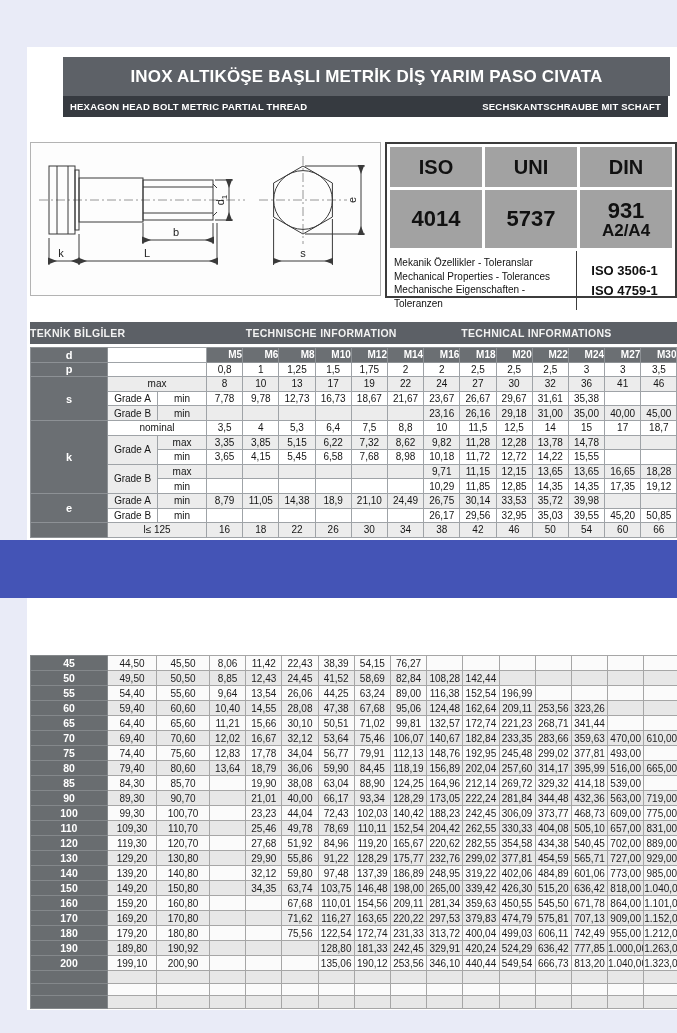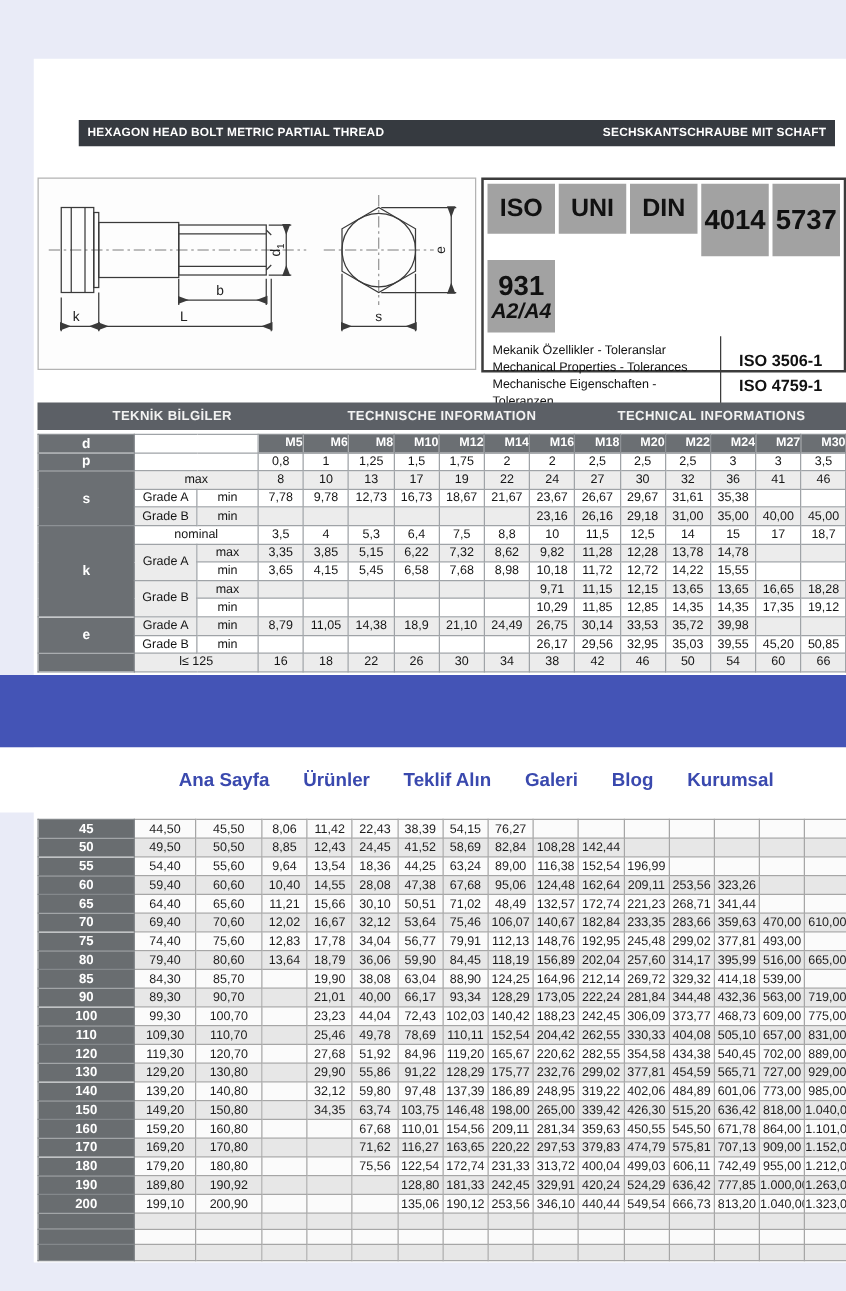--- a/index.html
+++ b/index.html
@@ -15,33 +15,33 @@
   .sub-bar { position:absolute; left:36px; top:49px; width:605px; height:21px; background:#363a40;
     color:#fff; font-weight:bold; font-size:9.5px; display:flex; justify-content:space-between;
     align-items:center; padding:0 7px; letter-spacing:.2px; }
 
   .drawing-box { position:absolute; left:3px; top:95px; width:351px; height:154px;
     border:1px solid #b3b3b3; background:#fdfdfd; }
   .drawing-box svg { display:block; }
 
   .standards { position:absolute; left:358px; top:95px; width:292px; height:156px;
     border:2px solid #3c3c3c; background:#fff; padding:3px; display:flex; flex-direction:column; }
-  .std-grid { display:grid; grid-template-columns:1fr 1fr 1fr 1fr 1fr; gap:3px;border-radius:30px; }
+  .std-grid { display:grid; grid-template-columns:1fr 1fr 1fr; gap:3px;border-radius:30px; }
   .std-cell { background:#a2a2a2; color:#111; text-align:center; }
   .std-org { font-weight:bold; font-size:20px; height:40px; line-height:40px; }
   .std-code { font-weight:bold; font-size:22px; height:58px; display:flex; flex-direction:column; justify-content:center; line-height:1.05; }
-  .std-code .l2 { font-size:17px;font-style:italic; }
+  .std-code .l2 { font-size:17px; }
   .std-bottom { flex:1; display:flex; margin-top:3px; }
   .std-notes { width:66%; padding:5px 4px 0 4px; font-size:10px; color:#111; line-height:1.35; }
   .std-refs { width:34%; border-left:1px solid #3c3c3c; display:flex; flex-direction:column;
     justify-content:center; align-items:center; font-weight:bold; font-size:13px; line-height:1.5; color:#111; }
 
   .tech-band { position:absolute; left:3px; top:275px; width:647px; height:22px; background:#5c6066;
     display:flex; color:#f2f2f2; font-weight:bold; font-size:10.5px; }
-  .tech-band span { flex:1; text-align:center; line-height:22px; letter-spacing:.3px; }
+  .tech-band span { flex:1; line-height:22px; letter-spacing:.3px; }
 
   table { border-collapse:collapse; table-layout:fixed; }
   .tech-table { position:absolute; left:3px; top:300px; width:647px; }
   .tech-table td { border:1px solid #9fa3a7; text-align:center; vertical-align:middle;
     font-size:10px; color:#151515; height:14.6px; padding:0; overflow:hidden; white-space:nowrap; }
   .tech-table td.dim { background:#6b6f73; color:#fff; font-weight:bold; font-size:11px; border-color:#8d9195; }
   .tech-table td.size { background:#6b6f73; color:#fff; font-weight:bold; font-size:10px; border-color:#8d9195;text-align:right; }
   .tech-table td.sub { font-weight:normal; background:#fff; }
   .tech-table td.val { background:#fff; }
   .tech-table td.gap { background:#fff; }
@@ -65,20 +65,21 @@
   .dim-t { font-size:11px; fill:#222; font-family:"Liberation Sans", sans-serif; }
 </style>
 </head>
 <body>
 
 <div id="screen">
 
 
   <div class="panel">
 
+    <div class="title-bar">INOX ALTIKÖŞE BAŞLI METRİK DİŞ YARIM PASO CIVATA</div>
 
     <div class="sub-bar">
       <span>HEXAGON HEAD BOLT METRIC PARTIAL THREAD</span>
       <span>SECHSKANTSCHRAUBE MIT SCHAFT</span>
     </div>
 
     <div class="drawing-box">
       <svg width="349" height="152" viewBox="0 0 349 152">
         <defs>
           <marker id="ar" markerWidth="9" markerHeight="8" refX="8" refY="4" orient="auto">
@@ -469,21 +470,21 @@
             <td class="num"></td>
             <td class="num"></td>
             <td class="num"></td>
           </tr>
           <tr>
             <td class="lbl">55</td>
             <td class="num">54,40</td>
             <td class="num">55,60</td>
             <td class="num">9,64</td>
             <td class="num">13,54</td>
-            <td class="num">18,36</td>
+            <td class="num">26,06</td>
             <td class="num">44,25</td>
             <td class="num">63,24</td>
             <td class="num">89,00</td>
             <td class="num">116,38</td>
             <td class="num">152,54</td>
             <td class="num">196,99</td>
             <td class="num"></td>
             <td class="num"></td>
             <td class="num"></td>
             <td class="num"></td>
@@ -508,21 +509,21 @@
           </tr>
           <tr>
             <td class="lbl">65</td>
             <td class="num">64,40</td>
             <td class="num">65,60</td>
             <td class="num">11,21</td>
             <td class="num">15,66</td>
             <td class="num">30,10</td>
             <td class="num">50,51</td>
             <td class="num">71,02</td>
-            <td class="num">48,49</td>
+            <td class="num">99,81</td>
             <td class="num">132,57</td>
             <td class="num">172,74</td>
             <td class="num">221,23</td>
             <td class="num">268,71</td>
             <td class="num">341,44</td>
             <td class="num"></td>
             <td class="num"></td>
           </tr>
           <tr>
             <td class="lbl">70</td>
@@ -866,22 +867,14 @@
             <td class="num"></td>
             <td class="num"></td>
           </tr>
         </tbody>
     </table>
 
   </div>
 
   <div class="blue-band" style="background: rgb(68, 84, 182);"></div>
 
-  <nav class="nav-bar">
-    <a style="color: rgb(58, 73, 174);">Ana Sayfa</a>
-    <a style="color: rgb(58, 73, 174);">Ürünler</a>
-    <a style="color: rgb(58, 73, 174);">Teklif Alın</a>
-    <a style="color: rgb(58, 73, 174);">Galeri</a>
-    <a style="color: rgb(58, 73, 174);">Blog</a>
-    <a style="color: rgb(58, 73, 174);">Kurumsal</a>
-  </nav>
 
 </div>
 
 </body></html>

